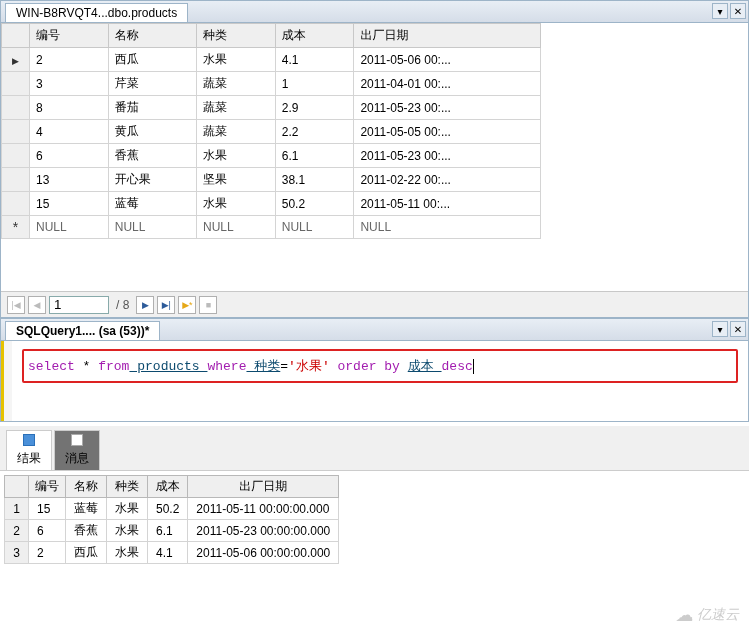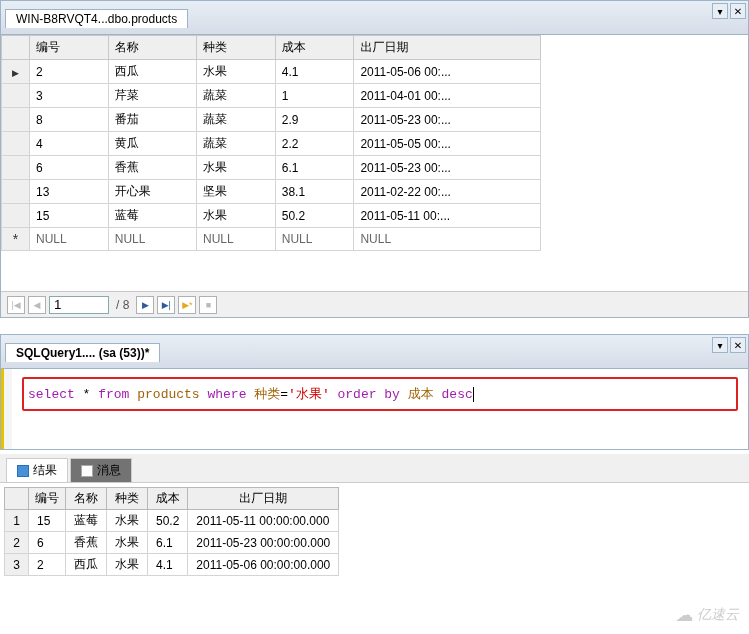--- a/index.html
+++ b/index.html
@@ -1,54 +1,54 @@
 <!DOCTYPE html>
 <html><head>
 <meta charset="utf-8">
 <style>
 * { box-sizing: border-box; margin: 0; padding: 0; }
 body { font-family: "Microsoft YaHei", SimSun, Arial, sans-serif; font-size: 12px; background: #fff; width: 749px; height: 634px; overflow: hidden; position: relative; }
 .pane { border: 1px solid #9db4c8; }
-.tab-bar { background: linear-gradient(#e8eef5, #d5dde8); height: 34px; display: flex; align-items: center; padding-left: 4px; position: relative; border-bottom: 1px solid #9db4c8; }
+.tab-bar { background: linear-gradient(#e8eef5, #d5dde8); height: 22px; display: flex; align-items: center; padding-left: 4px; position: relative; border-bottom: 1px solid #9db4c8; }
 .tab { background: #fff; border: 1px solid #9db4c8; border-bottom: none; padding: 2px 10px; font-size: 12px; margin-right: 2px; position: relative; top: 1px; }
 .tab.bold { font-weight: bold; }
 .tab-controls { position: absolute; right: 2px; top: 2px; display: flex; gap: 2px; }
 .tab-btn { width: 16px; height: 16px; background: #e8eef5; border: 1px solid #9db4c8; font-size: 10px; display: flex; align-items: center; justify-content: center; cursor: pointer; }
 .grid-table { border-collapse: collapse; width: 540px; }
 .grid-table th { background: #efefef; border: 1px solid #c8c8c8; padding: 3px 6px; text-align: left; font-weight: normal; height: 20px; }
 .grid-table td { border: 1px solid #d4d4d4; padding: 3px 6px; height: 20px; }
 .row-head { width: 28px; background: #efefef; border: 1px solid #c8c8c8; text-align: center; }
 .row-head.sel::before { content: "▶"; font-size: 9px; color: #333; }
 .row-head.star::before { content: "*"; font-size: 14px; color: #333; }
 .null { color: #666; }
 .nav-bar { height: 26px; background: #f0f0f0; border-top: 1px solid #c8c8c8; display: flex; align-items: center; padding: 0 6px; gap: 3px; }
 .nav-btn { width: 18px; height: 18px; border: 1px solid #b0b0b0; background: #fff; display: flex; align-items: center; justify-content: center; font-size: 9px; cursor: pointer; color: #2d5b9a; }
 .nav-btn.disabled { color: #bbb; }
 .nav-input { width: 60px; height: 18px; border: 1px solid #8aa; padding: 0 4px; }
 .nav-text { padding: 0 4px; color: #555; }
 .sql-area { border: 2px solid #d22; border-radius: 2px; margin: 8px 10px; padding: 6px 4px; background: #fff; font-family: "Courier New", monospace; font-size: 13px; }
 .kw { color: #a21caf; }
-.id { color: #a16207; }
+.id { color: #0c4a6e; text-decoration: underline; }
 .str { color: #cc0000; }
 .sql-wrap { display: flex; border-left: 3px solid #e6c200; min-height: 80px; }
 .sql-left { width: 8px; background: #f5f5f5; }
 .result-tabs { display: flex; background: #f0f0f0; padding: 4px 6px 0; gap: 2px; border-bottom: 1px solid #ccc; }
-.rtab { padding: 3px 10px; border: 1px solid #ccc; border-bottom: none; background: #fff; display: flex; align-items: center; gap: 4px; font-size: 12px; }
+.rtab { padding: 3px 10px; border: 1px solid #ccc; border-bottom: none; background: #fff; display: flex; align-items: center; gap: 4px; font-size: 12px; flex-direction: column; }
 .ico { width: 12px; height: 12px; display: inline-block; }
 .ico-grid { background: linear-gradient(#4a90d9,#4a90d9); border: 1px solid #2a70b9; }
 .ico-msg { background: #fff; border: 1px solid #aaa; }
 .result-grid { border-collapse: collapse; margin: 4px; }
 .result-grid th { background: #efefef; border: 1px solid #b8b8b8; padding: 2px 6px; font-weight: normal; text-align: center; }
 .result-grid td { border: 1px solid #d4d4d4; padding: 2px 8px; background: #fff; }
 .result-grid td.rh { background: #efefef; text-align: center; width: 24px; }
 .watermark { position: absolute; right: 10px; bottom: 8px; color: #ccc; font-size: 14px; font-style: italic; display: flex; align-items: center; gap: 4px; }
 .cloud { font-size: 18px; }
 .top-pane { height: 318px; display: flex; flex-direction: column; }
 .top-grid-wrap { flex: 1; overflow: auto; background: #fff; }
-.mid-pane { margin-top: 16px; }
+.mid-pane { margin-top: 0; }
 .cursor { border-right: 1px solid #000; animation: blink 1s infinite; }
 @keyframes blink { 50% { border-color: transparent; } }
 </style>
 </head>
 <body>
 
 <div class="pane top-pane">
   <div class="tab-bar">
     <div class="tab">WIN-B8RVQT4...dbo.products</div>
     <div class="tab-controls">

